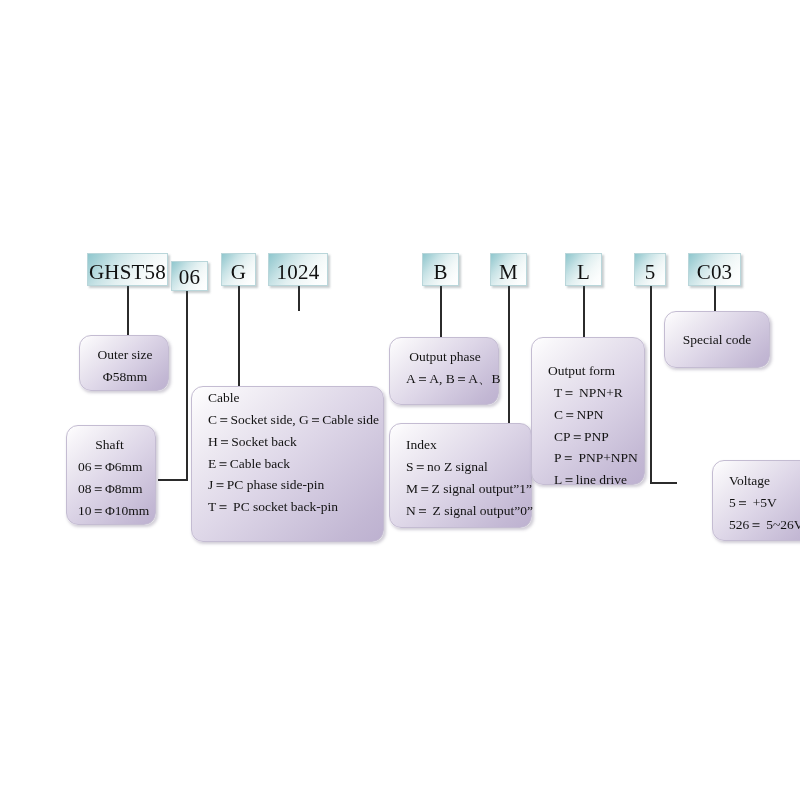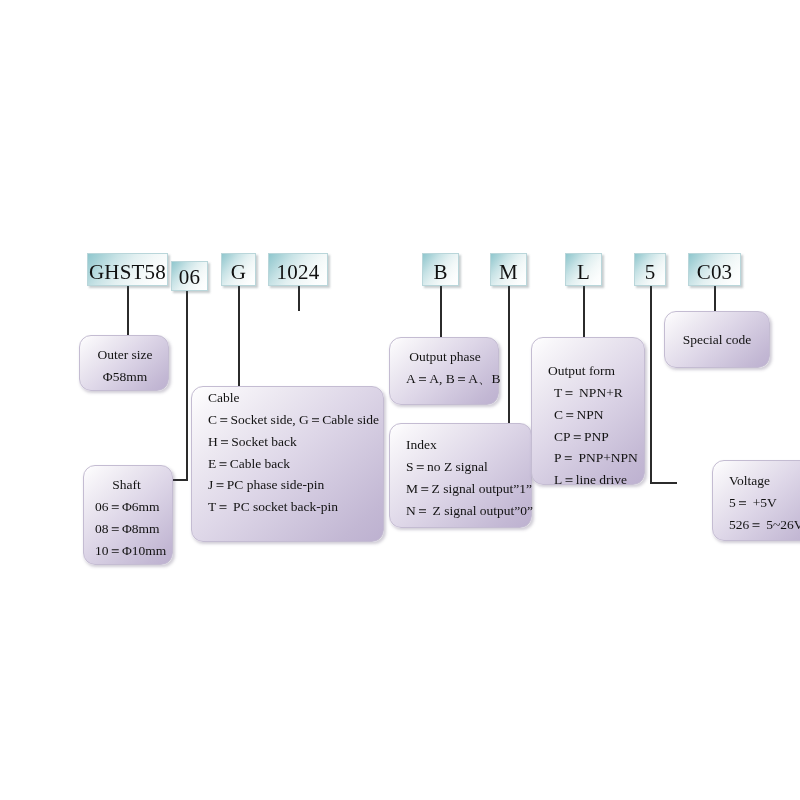--- a/index.html
+++ b/index.html
@@ -146,21 +146,21 @@
 
   <div class="code-box" style="left:688px; top:253px; width:53px; height:33px;">
     <span>C03</span>
   </div>
 
   <div class="desc-box" style="left:79px; top:335px; width:90px; height:56px; padding-top:8px;">
     <span class="title center-title">Outer size</span>
     <span class="row center-row">Φ58mm</span>
   </div>
 
-  <div class="desc-box" style="left:83px; top:425px; width:90px; height:100px; padding-top:8px; padding-left:11px;margin-top:40px;">
+  <div class="desc-box" style="left:66px; top:425px; width:90px; height:100px; padding-top:8px; padding-left:11px;">
     <span class="title center-title">Shaft</span>
     <span class="row">06＝Φ6mm</span>
     <span class="row">08＝Φ8mm</span>
     <span class="row">10＝Φ10mm</span>
   </div>
 
   <div class="desc-box" style="left:191px; top:386px; width:193px; height:156px; padding-top:0;">
     <span class="title">Cable</span>
     <span class="row">C＝Socket side, G＝Cable side</span>
     <span class="row">H＝Socket back</span>

